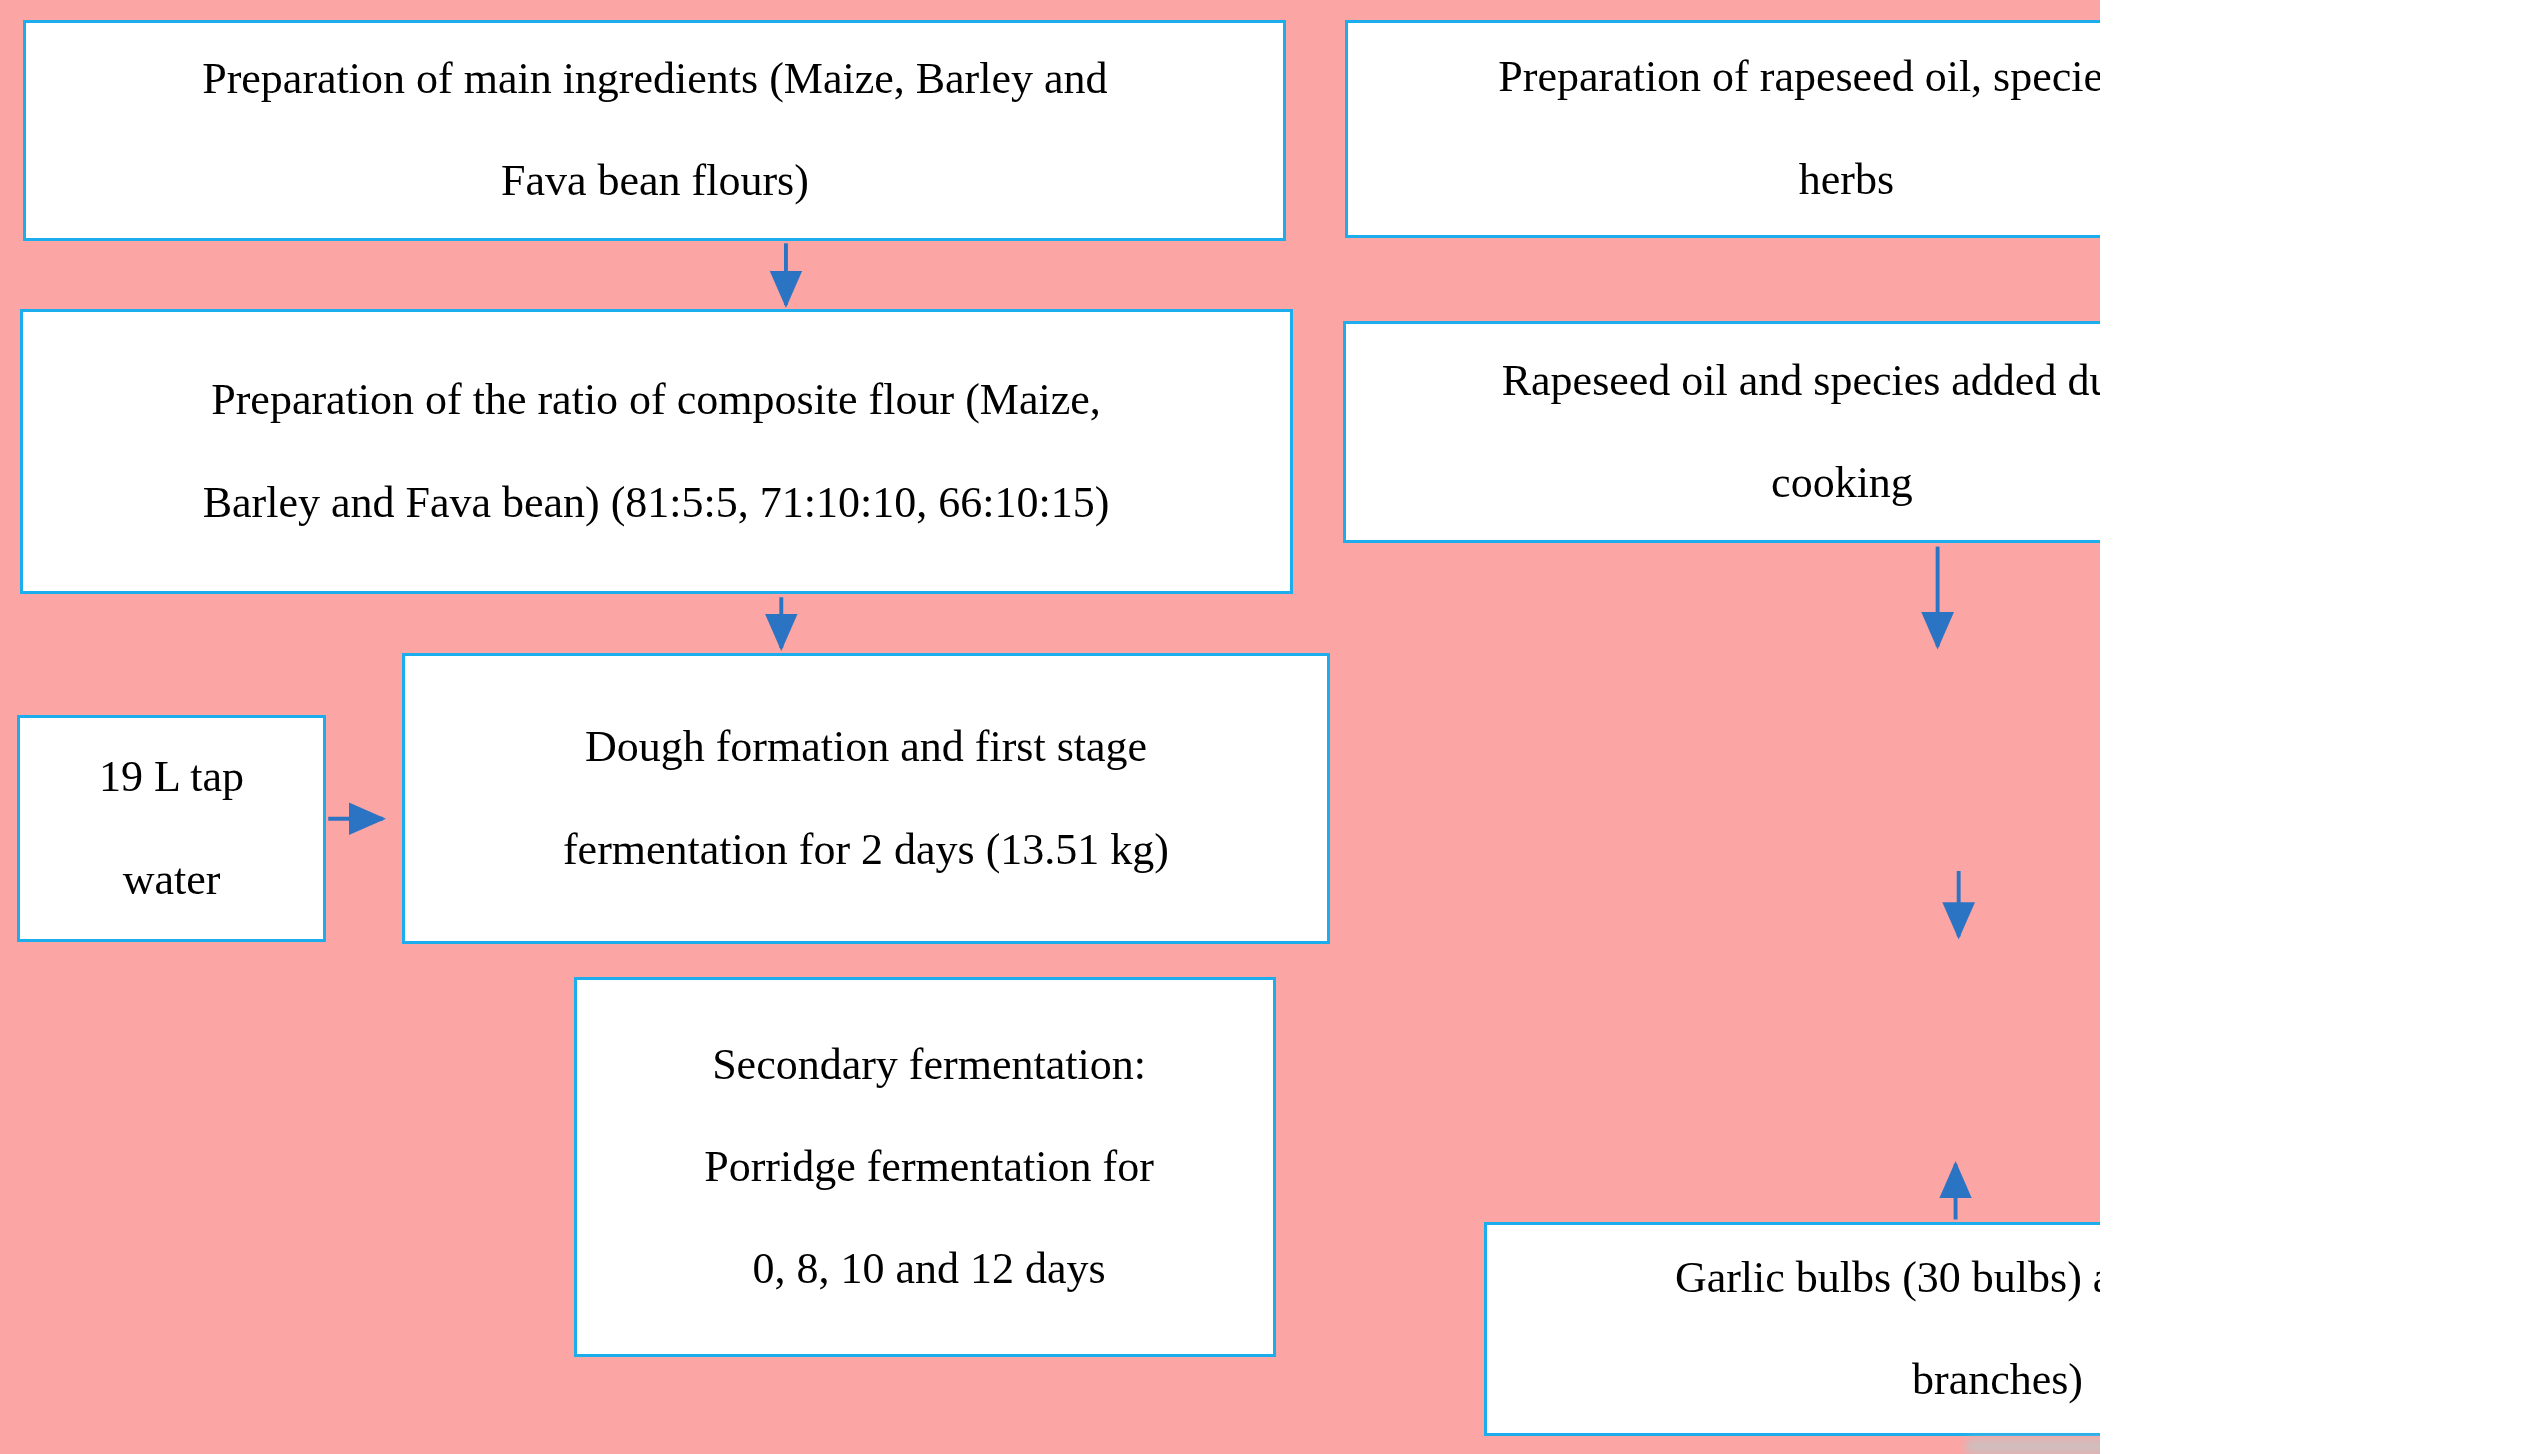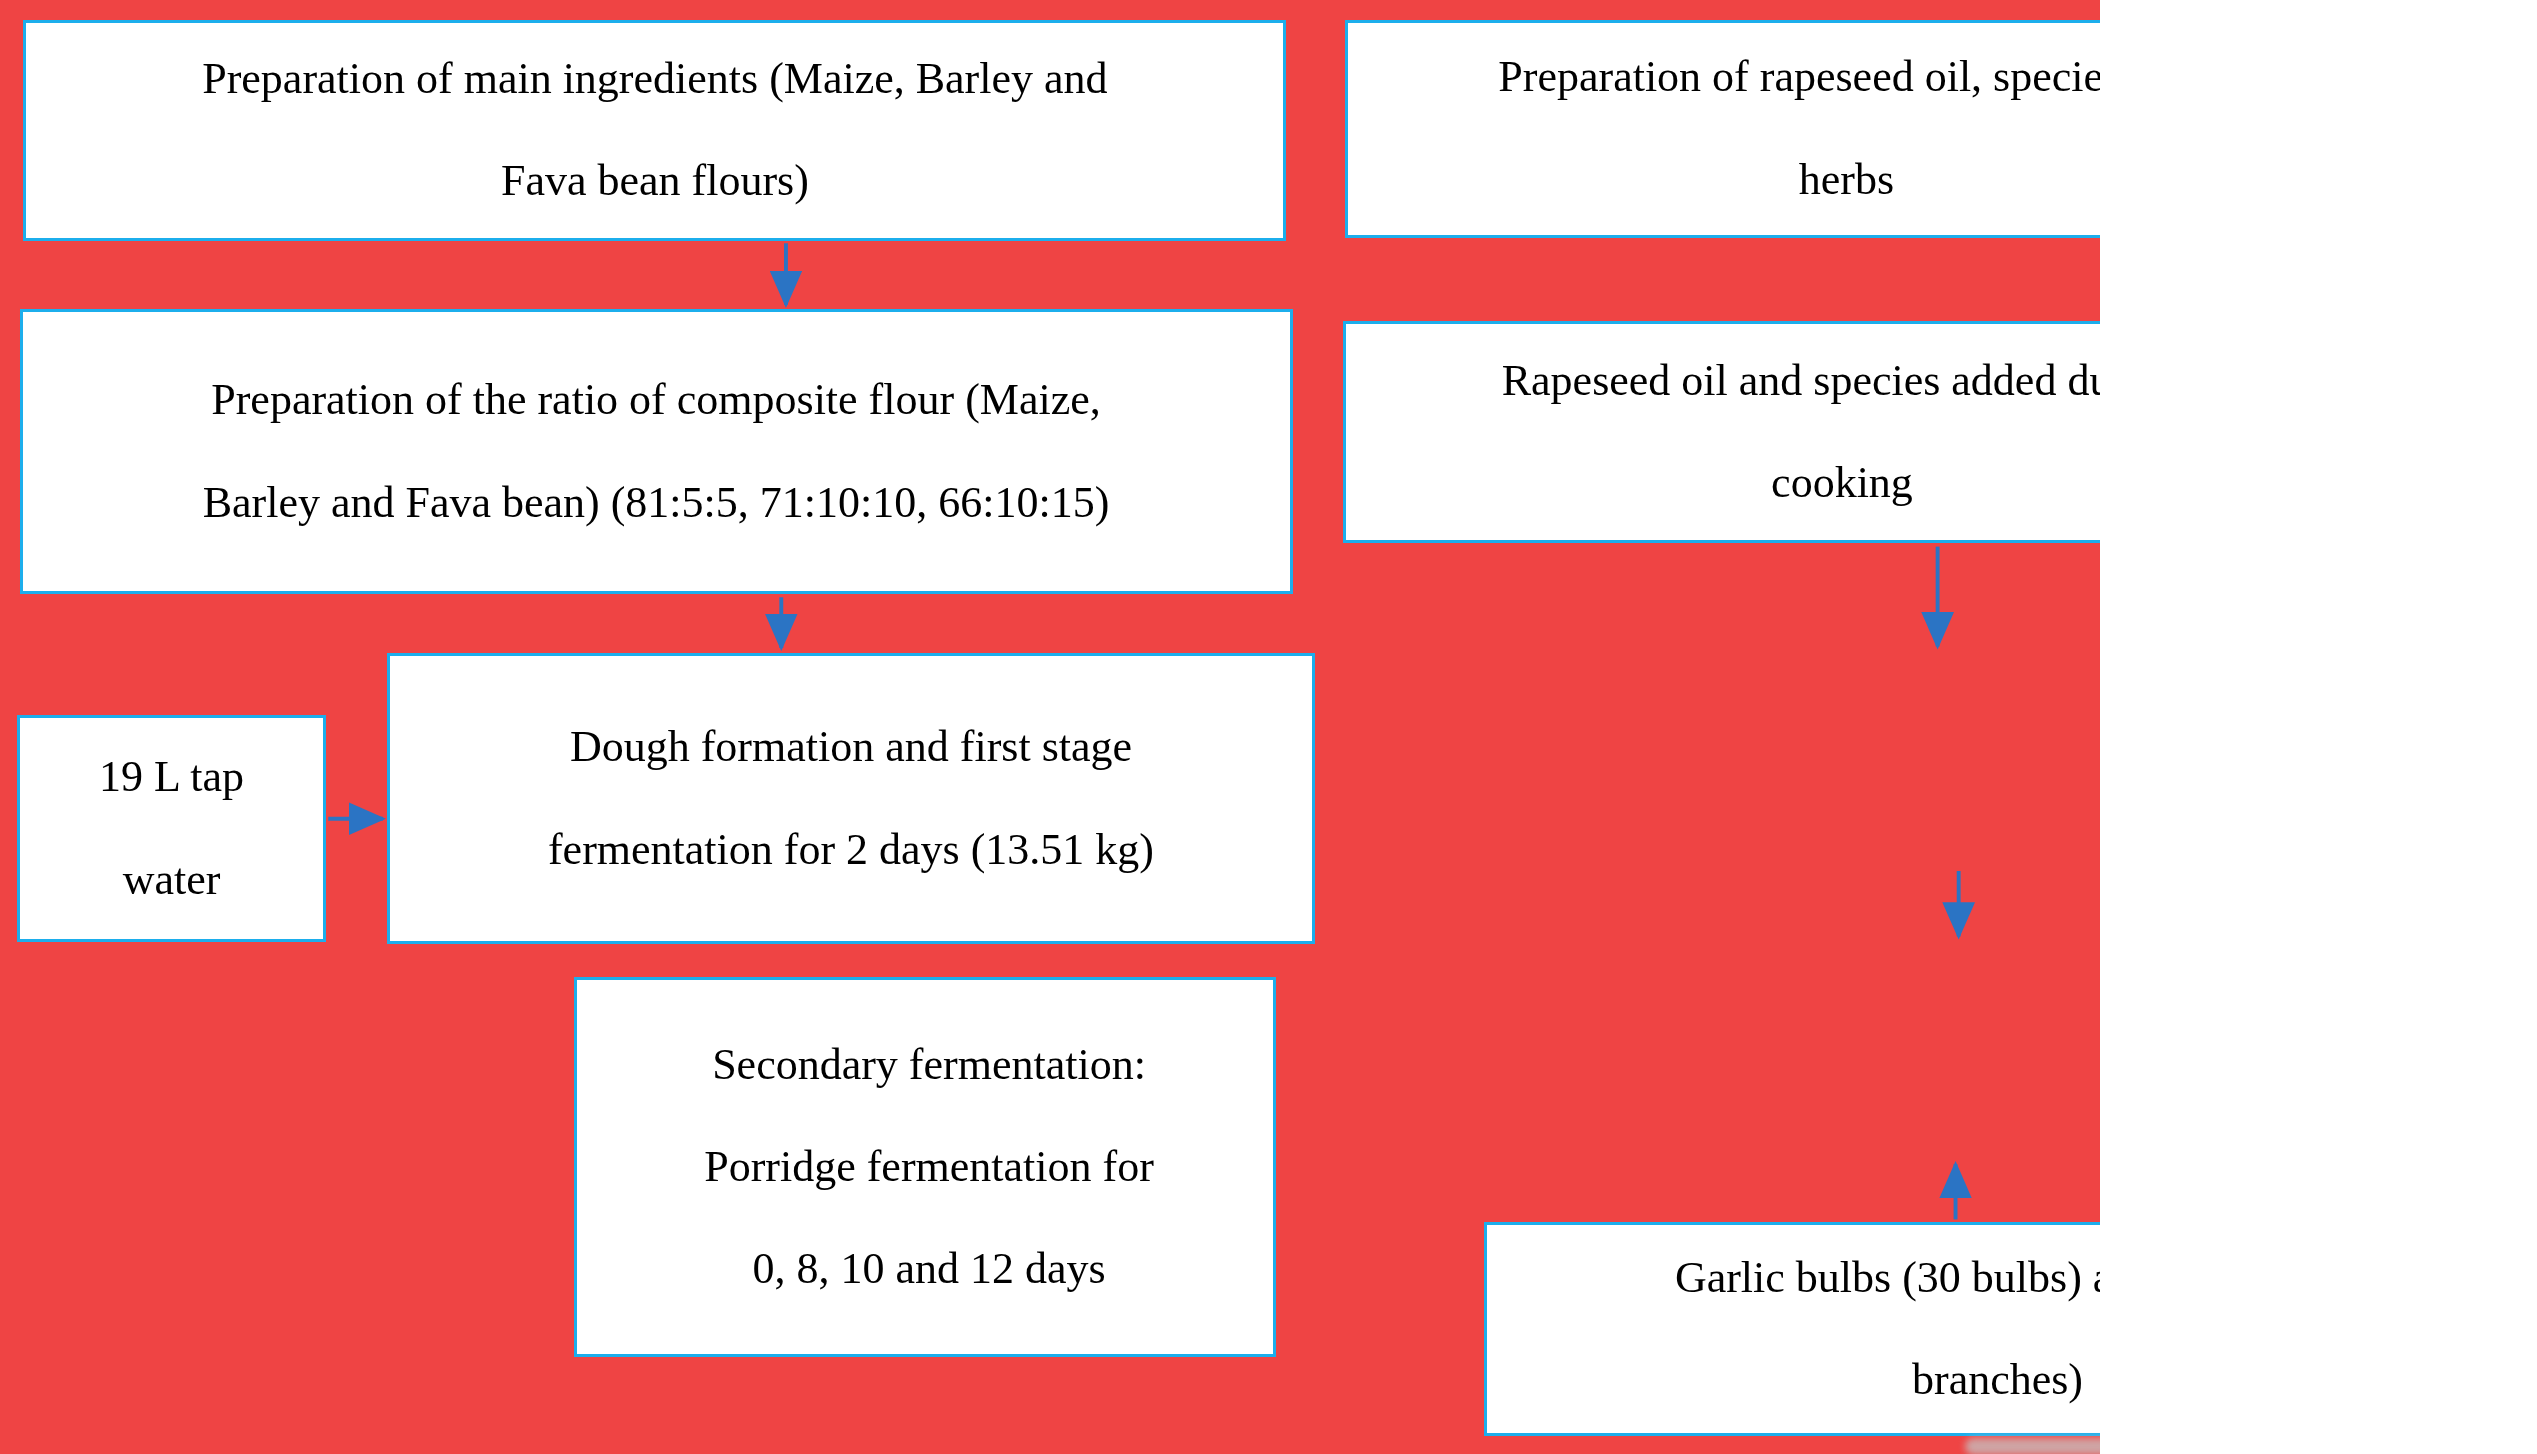--- a/index.html
+++ b/index.html
@@ -1,21 +1,21 @@
 <!DOCTYPE html>
 <html style="--box-border: #1CAEEC;font-size:12.5px"><head>
 <meta charset="utf-8">
 <style>
   * { margin: 0; padding: 0; box-sizing: border-box; }
   html, body { background: #ffffff; }
   .canvas {
     position: relative;
     width: 2100px;
     height: 1455px;
-    background: #ef4444;
+    background: #fca5a5;
     font-family: "Liberation Serif", "DejaVu Serif", serif;
     overflow: hidden;
   }
   .box {
     position: absolute;
     border: 3.1px solid var(--box-border, #1CAEEC);
     background: #ffffff;
     display: flex;
     align-items: center;
     justify-content: center;
@@ -62,21 +62,21 @@
   <div class="box" style="left:19.5px; top:309px; width:1273px; height:285px;">
     <span class="label">Preparation of the ratio of composite flour (Maize,
 Barley and Fava bean) (81:5:5, 71:10:10, 66:10:15)</span>
   </div>
 
   <div class="box" style="left:17px; top:715px; width:309px; height:227px;">
     <span class="label">19 L tap
 water</span>
   </div>
 
-  <div class="box" style="left:387px; top:653px; width:928px; height:291px;">
+  <div class="box" style="left:402px; top:653px; width:928px; height:291px;">
     <span class="label">Dough formation and first stage
 fermentation for 2 days (13.51 kg)</span>
   </div>
 
   <div class="box" style="left:574px; top:977px; width:702px; height:380px;padding-left:22px;">
     <span class="label">Secondary fermentation:
 Porridge fermentation for
 0, 8, 10 and 12 days</span>
   </div>
 

